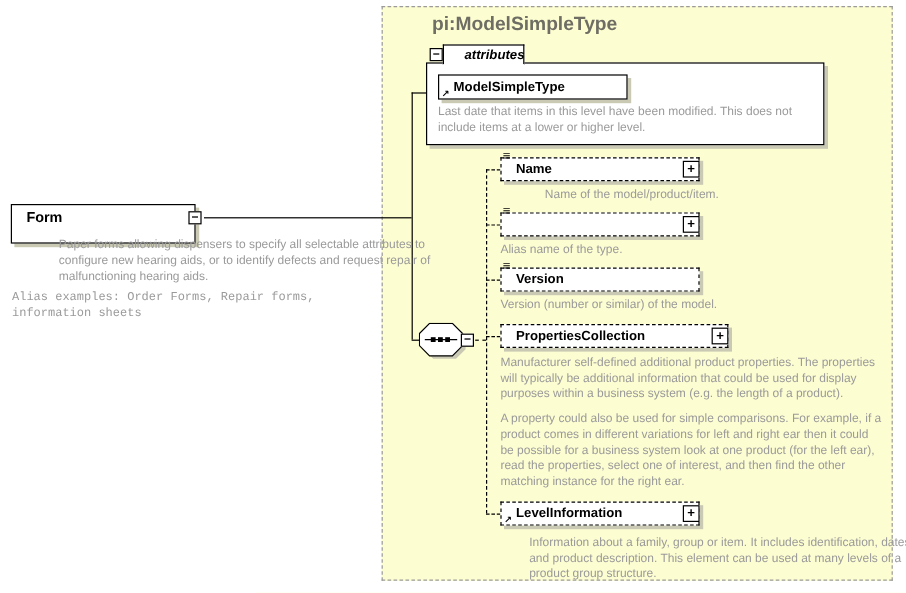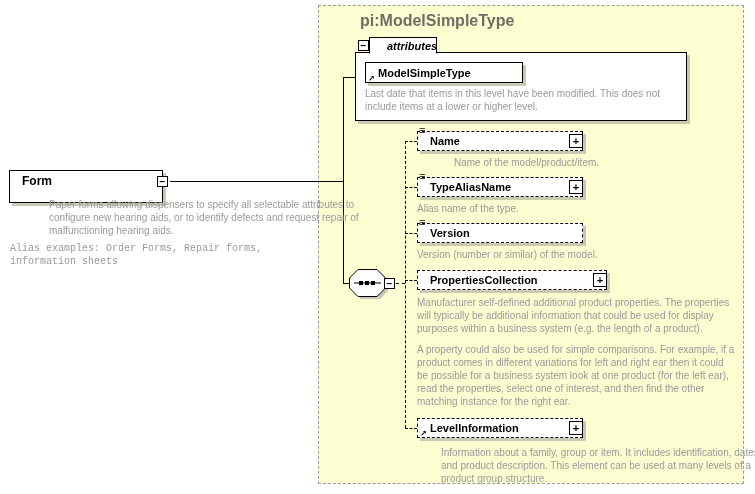--- a/index.html
+++ b/index.html
@@ -126,21 +126,20 @@
 
 <div class="elem dashed" style="left:417px;top:131px;width:166px;height:20px;">
   <span class="texticon">≡</span>
   <span class="elabel">Name</span>
   <div class="btn expand">+</div>
 </div>
 <div class="desc" style="left:442px;top:156px;width:315px;margin-left:12px;">Name of the model/product/item.</div>
 
 <div class="elem dashed" style="left:417px;top:177px;width:166px;height:20px;">
   <span class="texticon">≡</span>
-  <span class="elabel">TypeAliasName</span>
   <div class="btn expand">+</div>
 </div>
 <div class="desc" style="left:417px;top:202px;width:315px;">Alias name of the type.</div>
 
 <div class="elem dashed" style="left:417px;top:223px;width:166px;height:20px;">
   <span class="texticon">≡</span>
   <span class="elabel">Version</span>
 </div>
 <div class="desc" style="left:417px;top:248px;width:315px;">Version (number or similar) of the model.</div>
 

